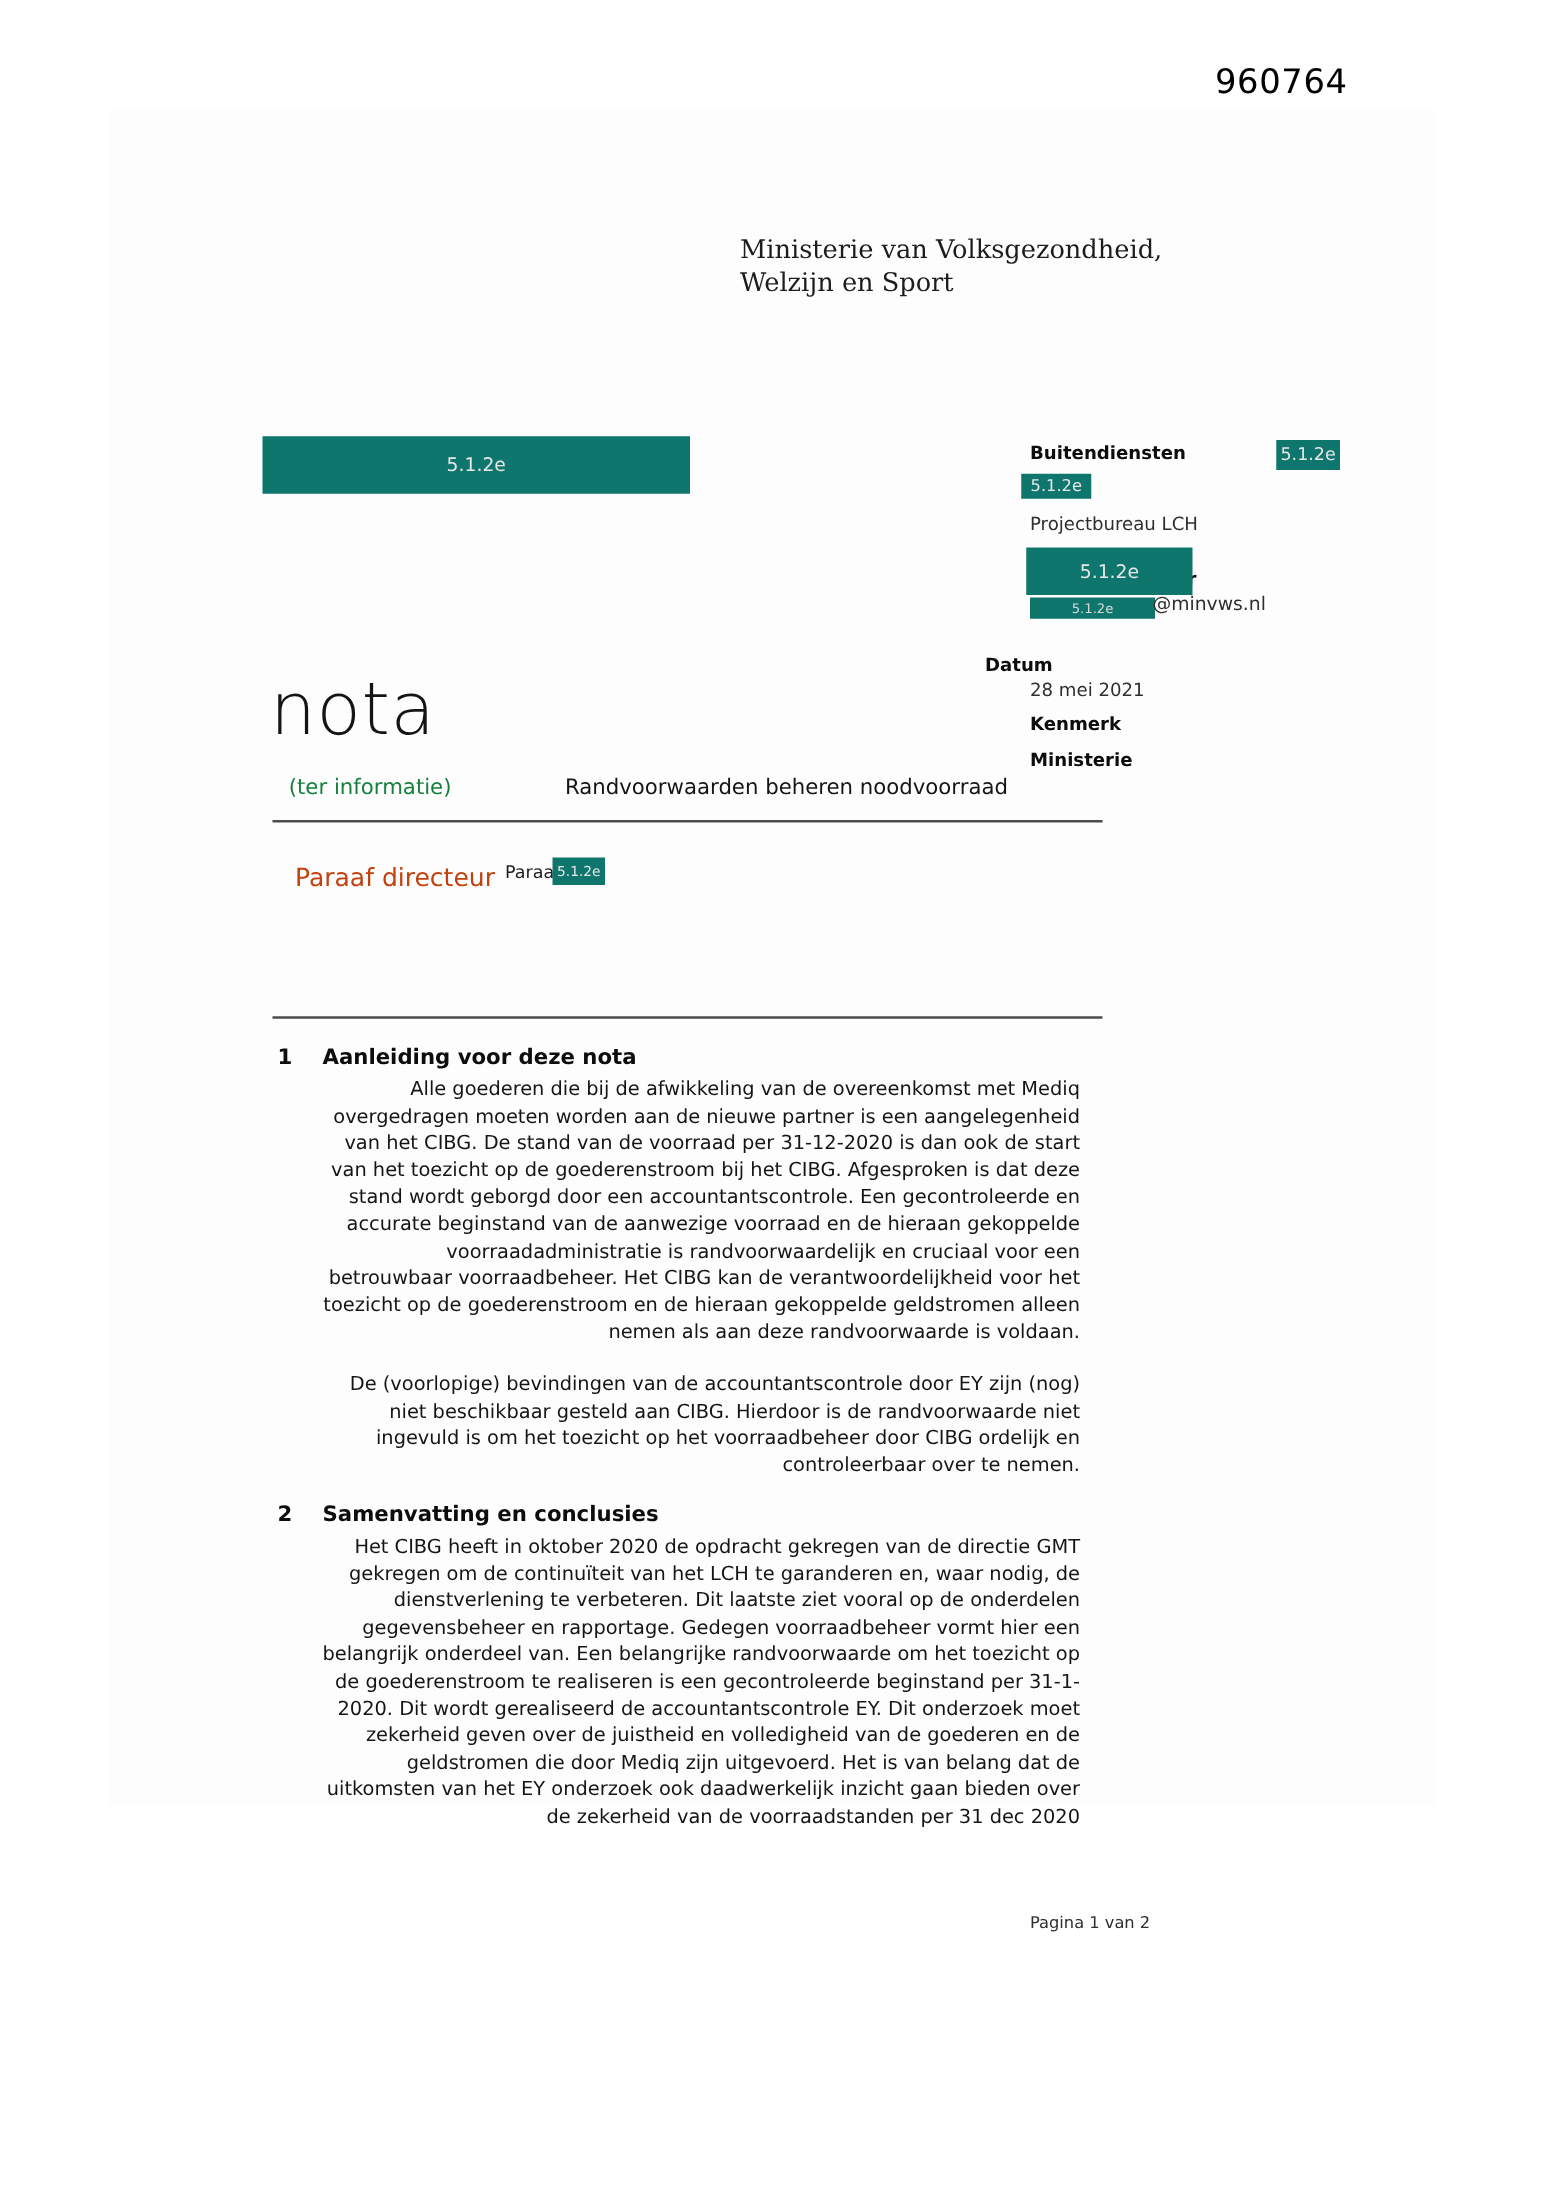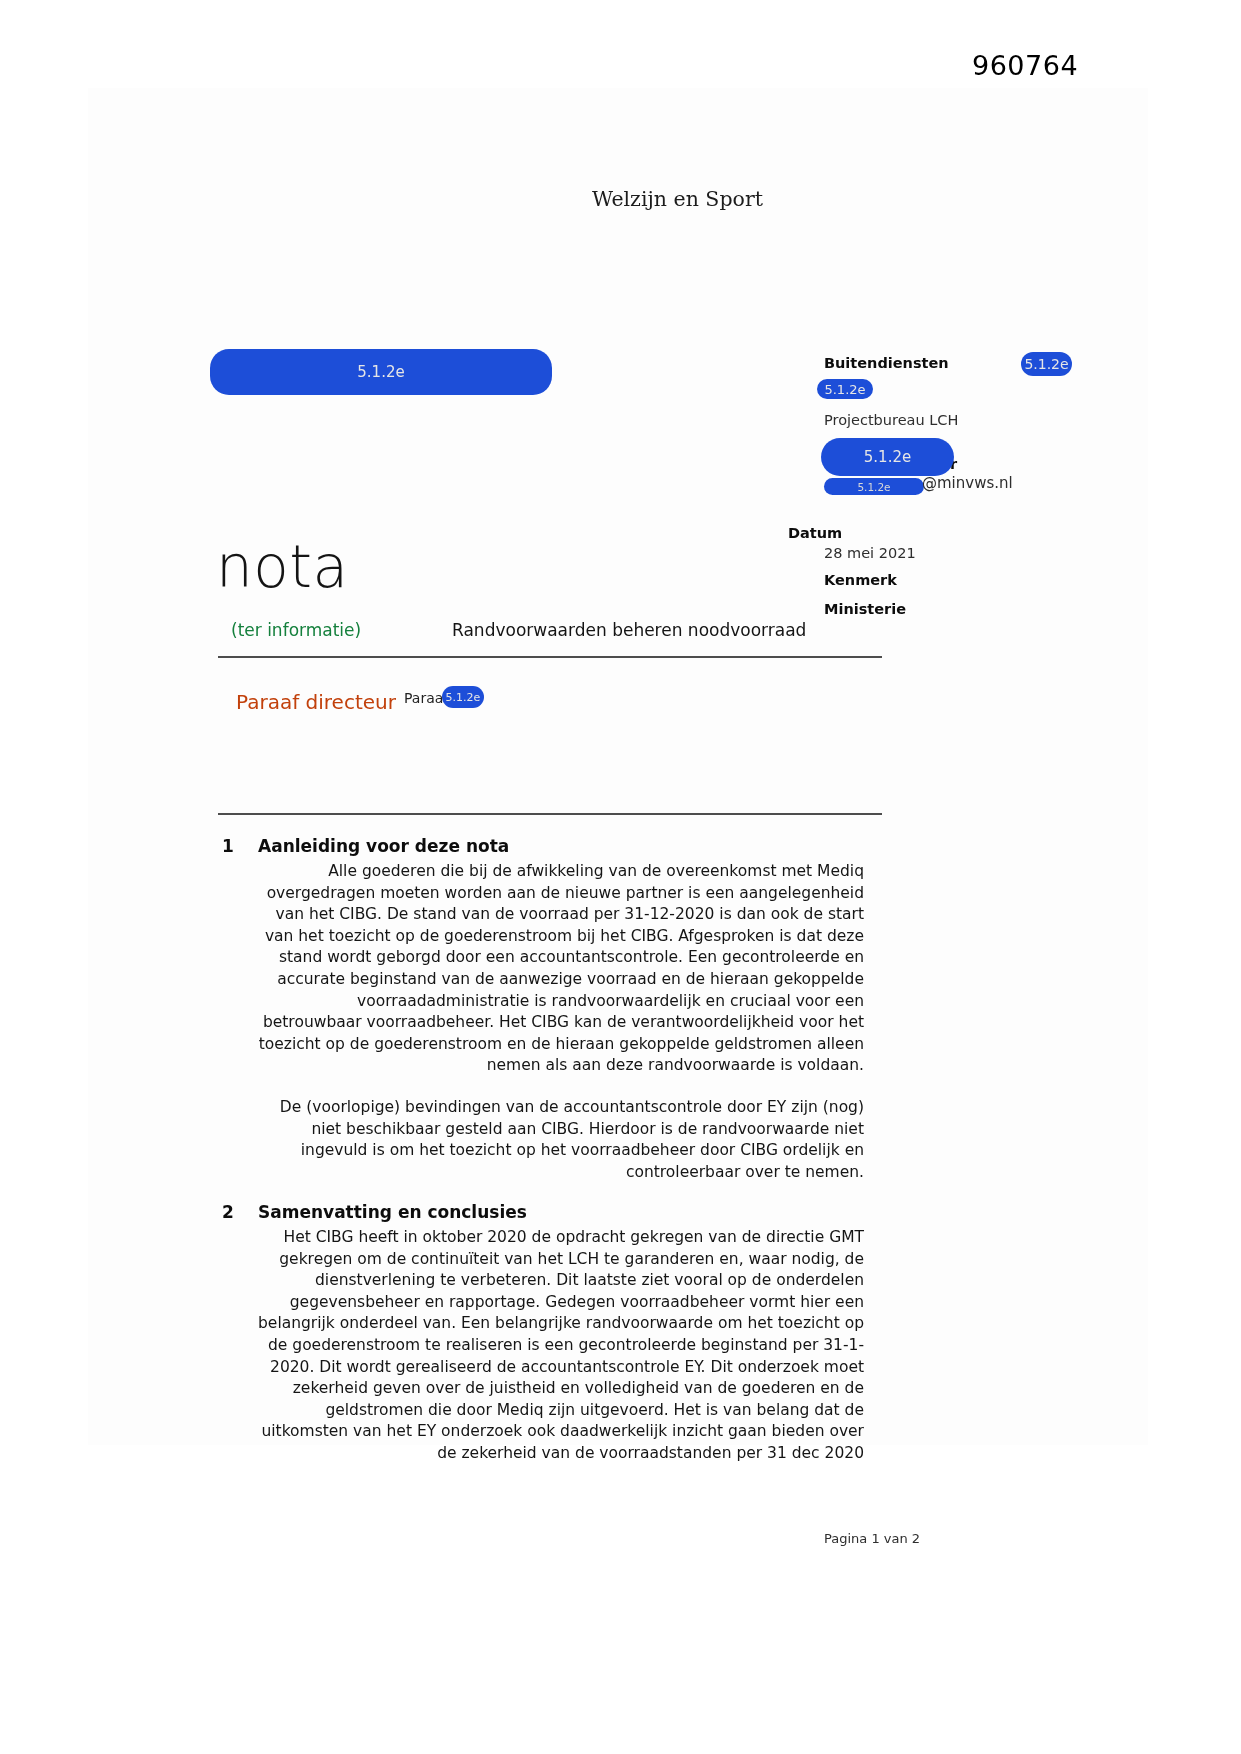--- a/index.html
+++ b/index.html
@@ -28,27 +28,26 @@
   }
   .ministry {
     left: 592px; top: 186px;
     font-family: "DejaVu Serif", "Liberation Serif", serif;
     font-size: 20.5px;
     line-height: 27px;
     color: #1c1c1c;
   }
 
   .redact {
-    background: #1d4ed8;
+    background: #0f766e;
     color: #e6e6e6;
     display: flex;
     align-items: center;
     justify-content: center;
     font-family: "DejaVu Sans", sans-serif;
-    border-radius: 19px;
   }
   .redact-main {
     left: 210px; top: 349px;
     width: 342px; height: 46px;
     font-size: 15px;
   }
 
   
   .sb-label { font-size: 14.5px; font-weight: bold; color: #0d0d0d; }
   .sb-text  { font-size: 14.5px; color: #2e2e2e; }
@@ -120,20 +119,21 @@
 </style>
 </head>
 <body>
 
 <div class="page">
   <div class="scan-area"></div>
 
   <div class="abs doc-number">960764</div>
 
   <div class="abs ministry">
+    <div>Ministerie van Volksgezondheid,</div>
     <div>Welzijn en Sport</div>
   </div>
 
   <div class="abs redact redact-main">5.1.2e</div>
 
   <div class="abs sb-label sb-buitendiensten">Buitendiensten</div>
   <div class="abs redact redact-bd">5.1.2e</div>
   <div class="abs redact redact-sb2">5.1.2e</div>
   <div class="abs sb-text sb-projectbureau">Projectbureau LCH</div>
   <div class="abs sb-label sb-ontworpen">Ontworpen door</div>

